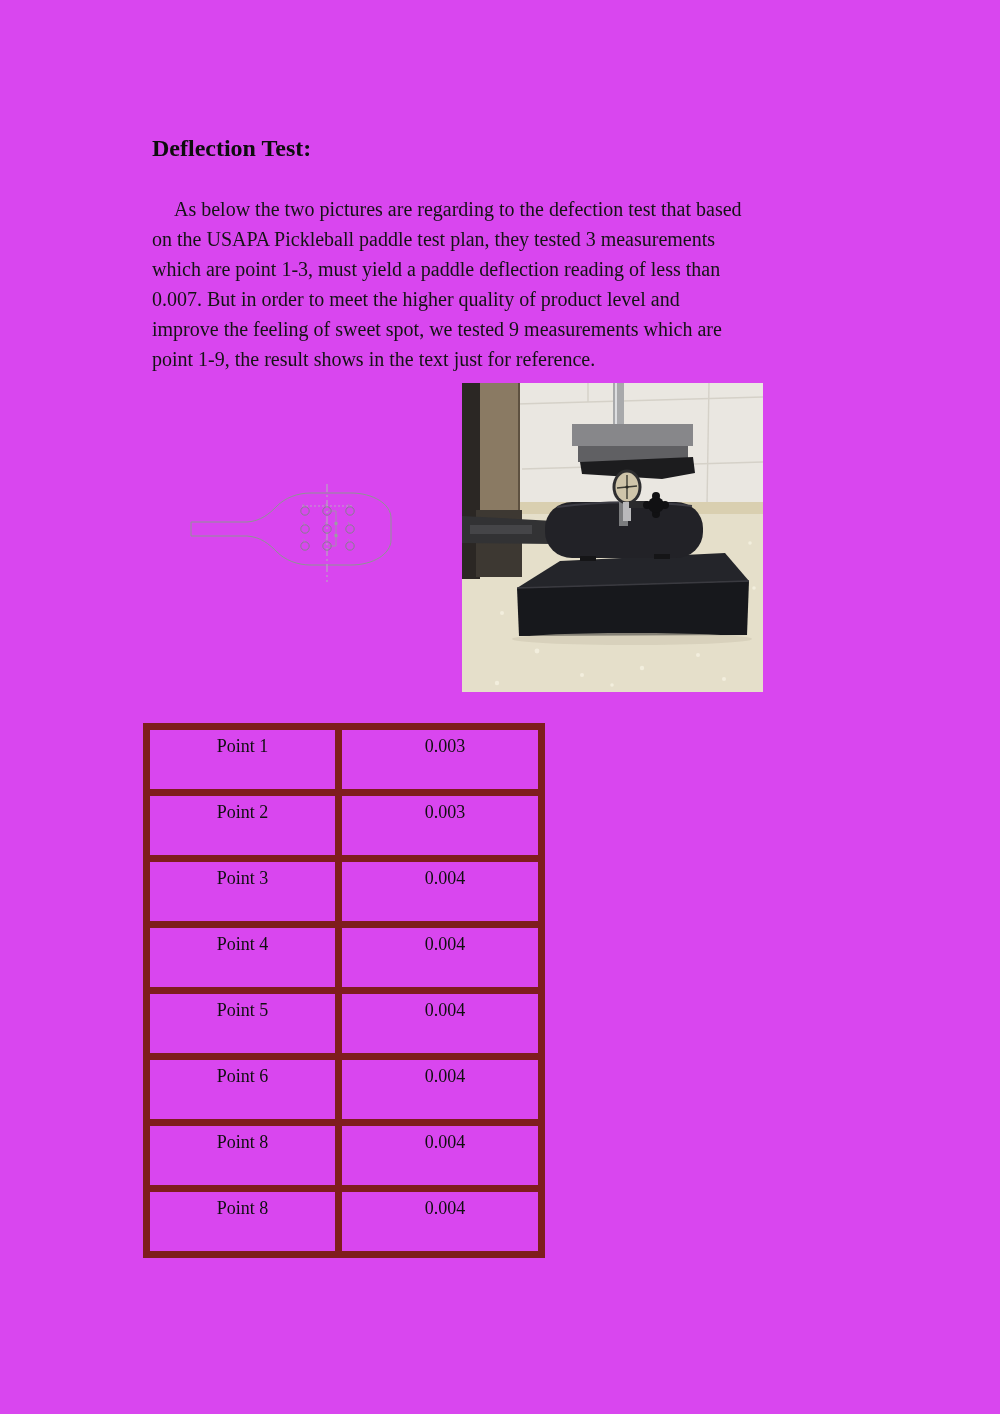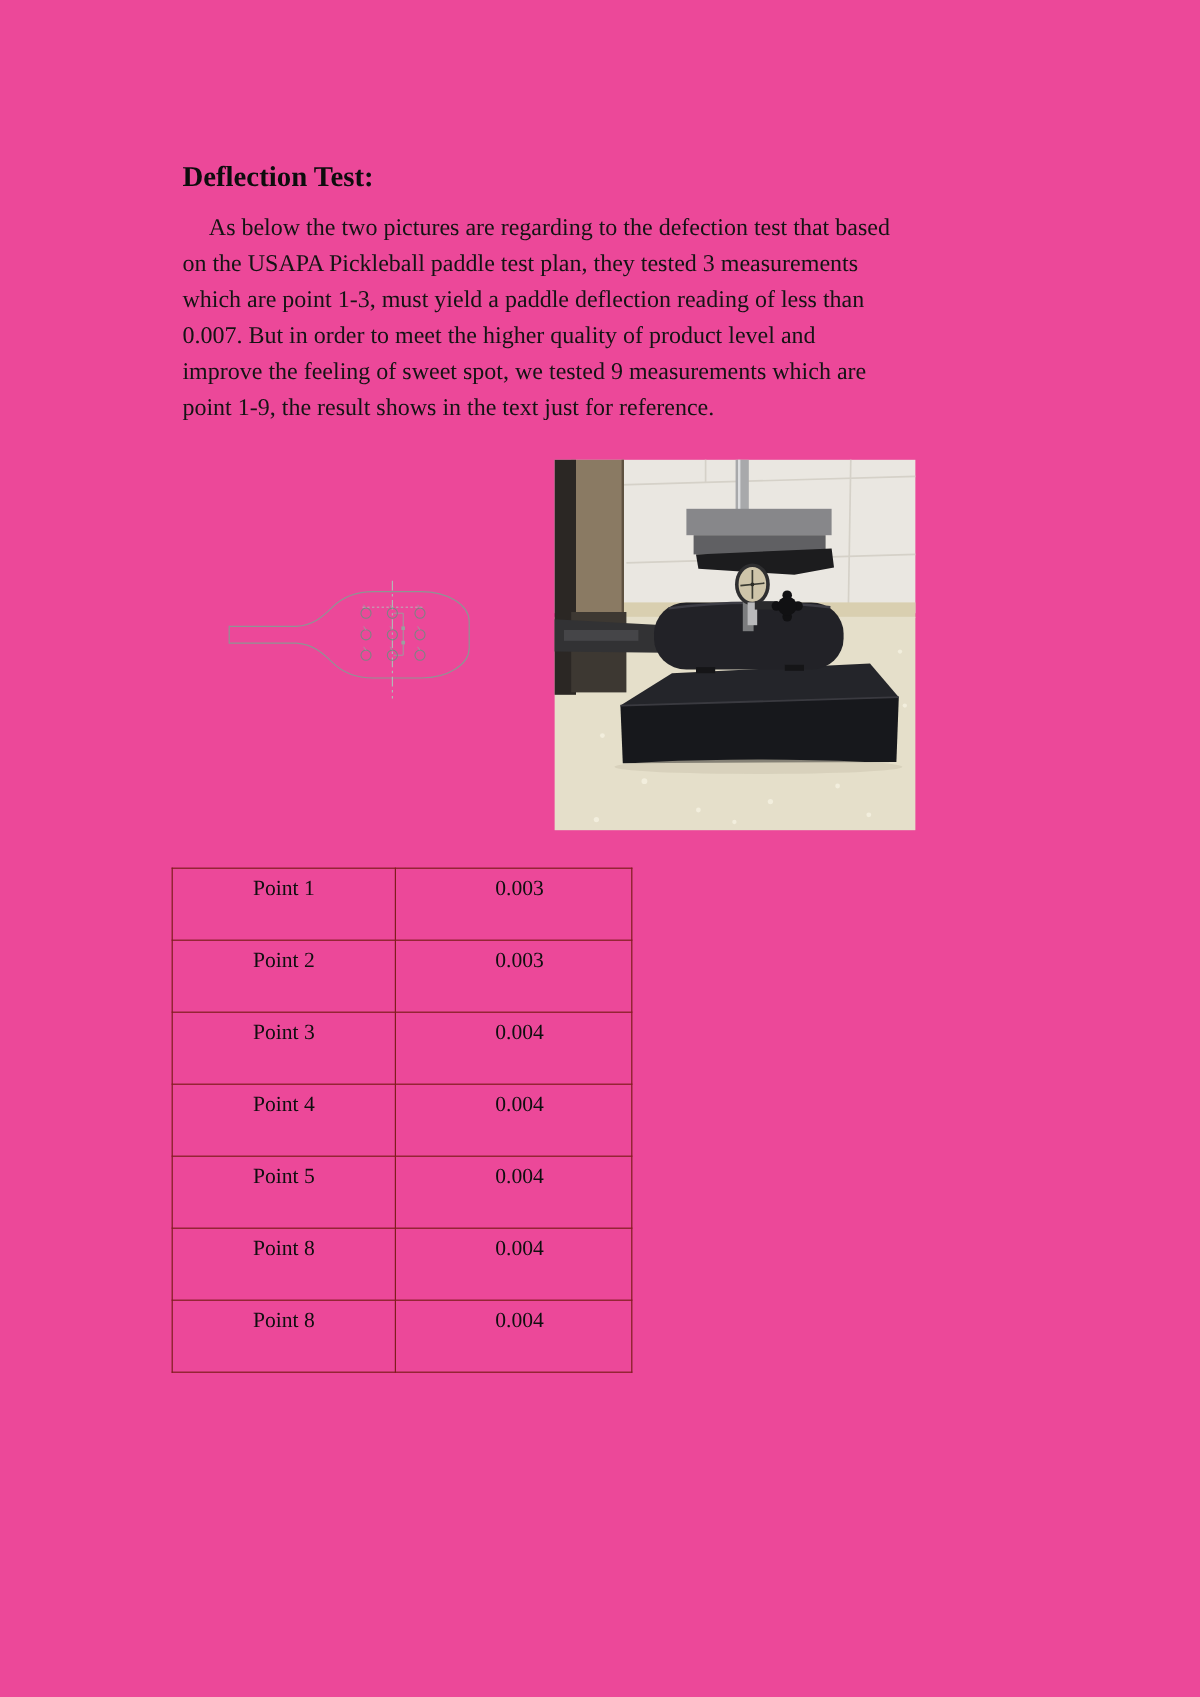--- a/index.html
+++ b/index.html
@@ -1,45 +1,45 @@
 <!DOCTYPE html>
 <html><head>
 <meta charset="utf-8">
 <style>
   html,body{margin:0;padding:0;background:#ffffff;}
   .page{
     position:relative;
     width:1000px;height:1414px;
-    background:#ec4899;
+    background:#d946ef;
     font-family:"Liberation Serif", serif;
     color:#111111;
     overflow:hidden;
   }
   .doc-heading{
     position:absolute;left:152px;top:133px;
     font-size:24px;font-weight:bold;line-height:30px;
     color:#0d0d0d;white-space:nowrap;
   }
   .doc-paragraph{
     position:absolute;left:152px;top:175px;width:640px;
     font-size:20px;line-height:30px;color:#141414;
   }
   .doc-paragraph .line{white-space:nowrap;height:30px;}
-  .doc-paragraph .line.first{text-indent:22px;}
+  .doc-paragraph .line.first{text-indent:22px;margin-top:19px;}
   .figure{position:absolute;}
   .fig-drawing{left:183px;top:472px;width:220px;height:140px;}
   .fig-photo{left:462px;top:383px;width:301px;height:309px;}
   table.measure{
     position:absolute;left:143px;top:723px;
     border-collapse:collapse;table-layout:fixed;
     width:367px;
     font-size:18px;color:#0f0f0f;
   }
   table.measure td{
-    border:1px solid #7f1d1d;
+    border:7px solid #7f1d1d;
     vertical-align:top;
     height:52px;
     padding-top:6px;
   }
   table.measure{border:1.5px solid #161616;}
   td.c-label{width:183px;text-align:center;}
   td.c-value{width:184px;text-align:center;padding-left:11px;}
 </style>
 </head>
 <body>
@@ -165,20 +165,24 @@
       </tr>
       <tr>
         <td class="c-label">Point 4</td>
         <td class="c-value">0.004</td>
       </tr>
       <tr>
         <td class="c-label">Point 5</td>
         <td class="c-value">0.004</td>
       </tr>
       <tr>
+        <td class="c-label">Point 6</td>
+        <td class="c-value">0.004</td>
+      </tr>
+      <tr>
         <td class="c-label">Point 8</td>
         <td class="c-value">0.004</td>
       </tr>
       <tr>
         <td class="c-label">Point 8</td>
         <td class="c-value">0.004</td>
       </tr>
     </tbody>
   </table>
 

